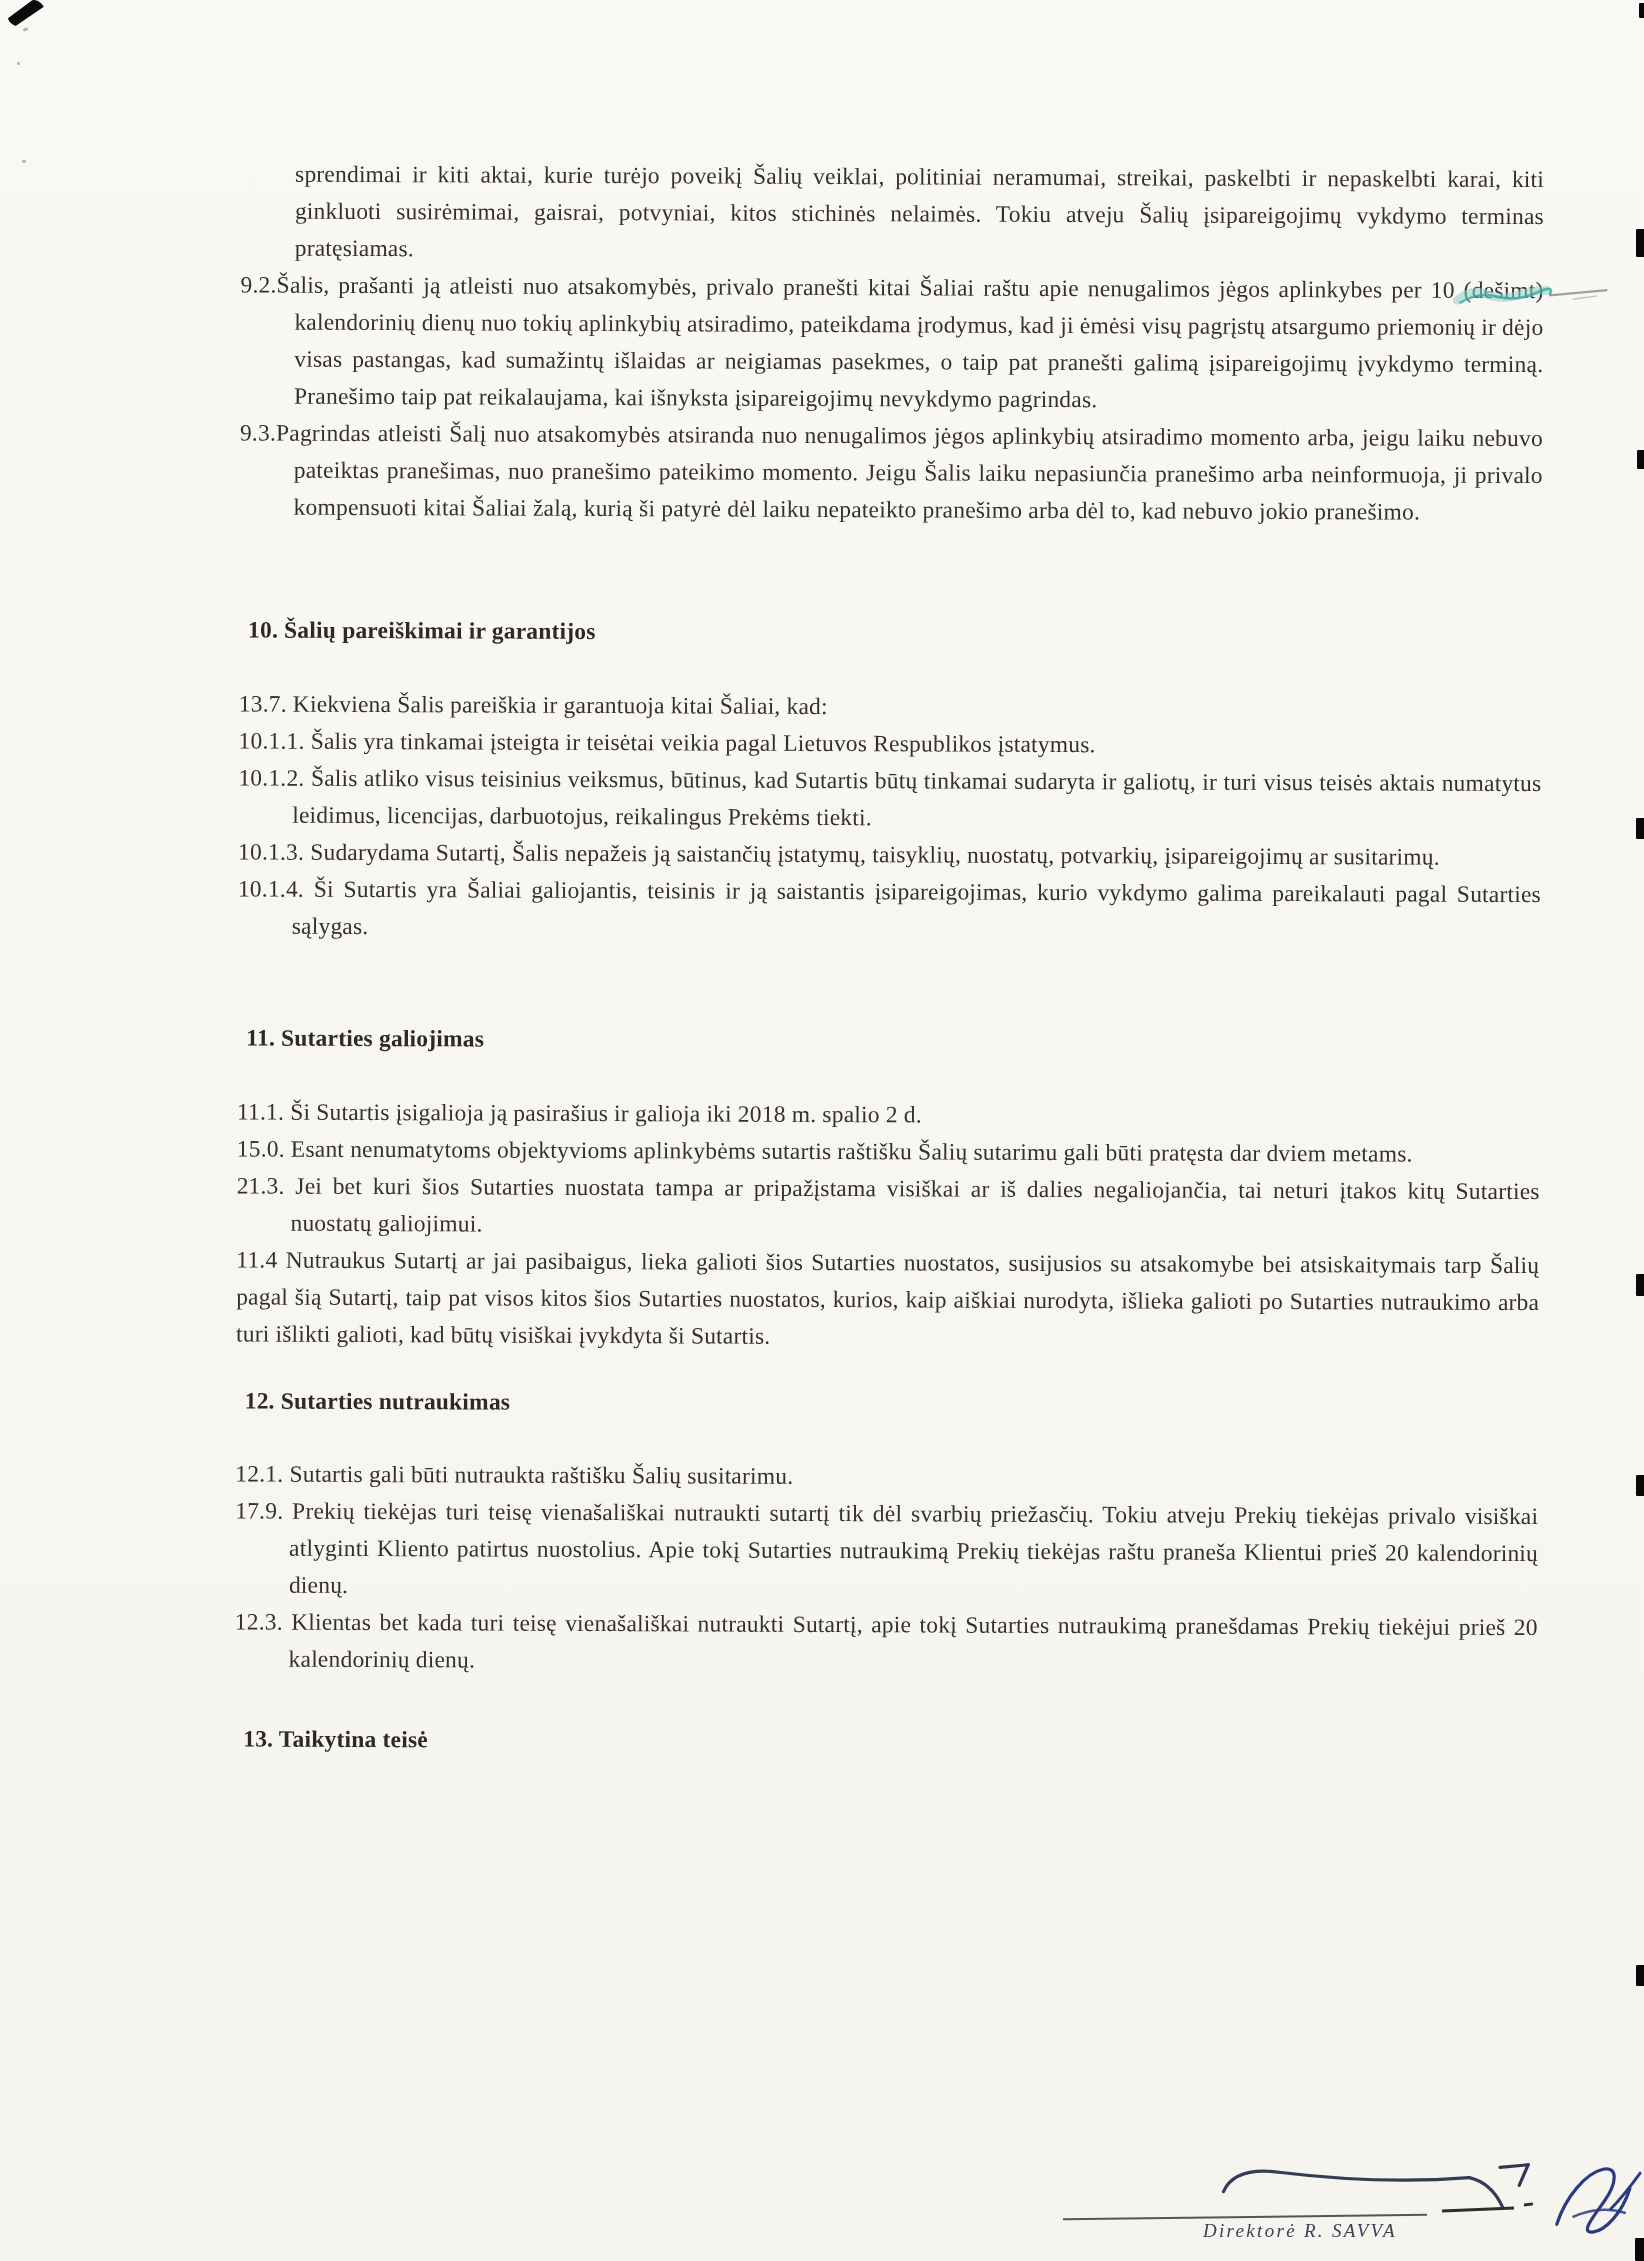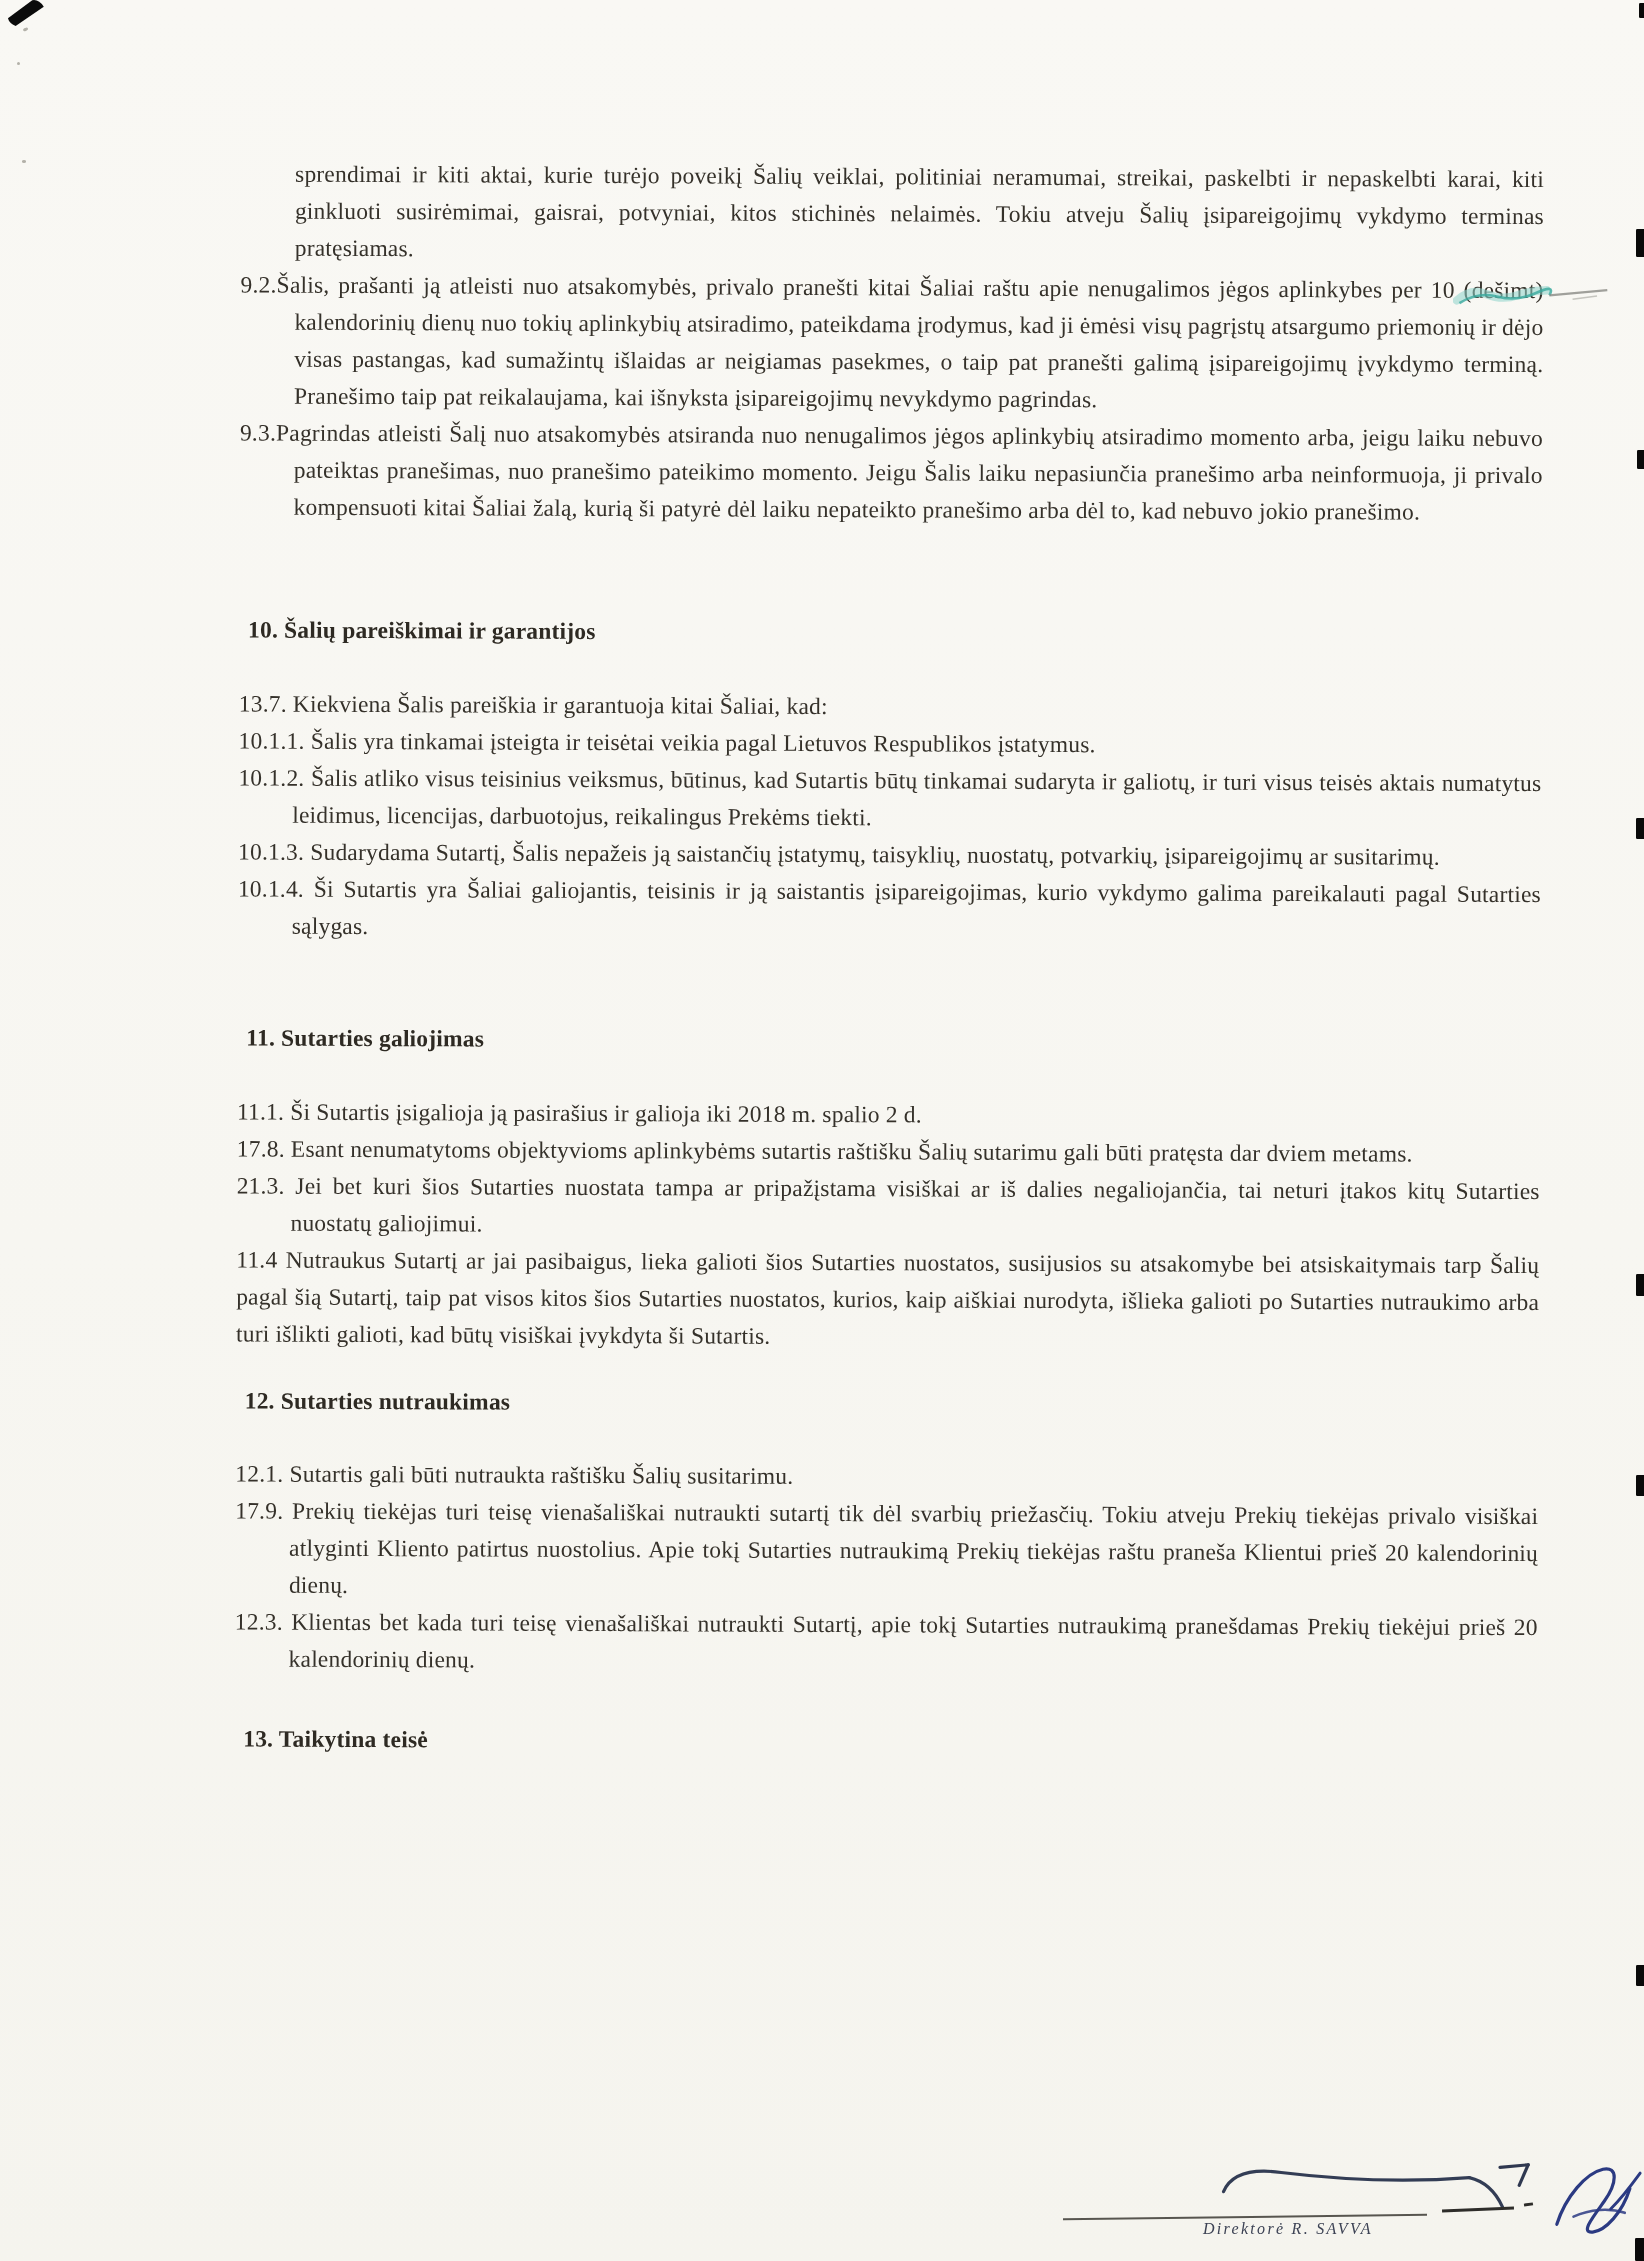--- a/index.html
+++ b/index.html
@@ -45,21 +45,21 @@
   .sp3 { left: 22px; top: 160px; width: 3.9px; height: 2.6px; }
   .teal-smudge { position: absolute; left: 1453px; top: 276px; }
 
   
   .sig-flourish { position: absolute; left: 1211px; top: 2152px; }
   .sig-line-long  { position: absolute; left: 1063px; top: 2216px; width: 364px; height: 1.9px; background: #57554f; transform: rotate(-0.7deg); }
   .sig-line-short { position: absolute; left: 1442px; top: 2208px; width: 72px; height: 2.6px; background: #2e2d2a; transform: rotate(-2.5deg); }
   .sig-dot { position: absolute; left: 1524px; top: 2203px; width: 9px; height: 3.2px; background: #2e2d2a; transform: rotate(-8deg); }
   .sig-name {
     position: absolute; left: 1203px; top: 2220px;
-    font-style: italic; font-size: 16px; letter-spacing: 2.3px;
+    font-style: italic; font-size: 19px; letter-spacing: 2.3px;
     color: #3c4254; white-space: nowrap;
   }
   .sig-scribble { position: absolute; left: 1544px; top: 2147px; }
 </style>
 </head>
 <body>
 
 <div class="page">
 
   <div class="content">
@@ -74,21 +74,21 @@
 
     <p class="clause hang"><span class="num">13.7. </span><span>Kiekviena Šalis pareiškia ir garantuoja kitai Šaliai, kad:</span></p>
     <p class="clause hang"><span class="num">10.1.1. </span><span>Šalis yra tinkamai įsteigta ir teisėtai veikia pagal Lietuvos Respublikos įstatymus.</span></p>
     <p class="clause hang"><span class="num">10.1.2. </span><span>Šalis atliko visus teisinius veiksmus, būtinus, kad Sutartis būtų tinkamai sudaryta ir galiotų, ir turi visus teisės aktais numatytus leidimus, licencijas, darbuotojus, reikalingus Prekėms tiekti.</span></p>
     <p class="clause hang"><span class="num">10.1.3. </span><span>Sudarydama Sutartį, Šalis nepažeis ją saistančių įstatymų, taisyklių, nuostatų, potvarkių, įsipareigojimų ar susitarimų.</span></p>
     <p class="clause hang"><span class="num">10.1.4. </span><span>Ši Sutartis yra Šaliai galiojantis, teisinis ir ją saistantis įsipareigojimas, kurio vykdymo galima pareikalauti pagal Sutarties sąlygas.</span></p>
 
     <p class="sec-heading h11">11. Sutarties galiojimas</p>
 
     <p class="clause hang"><span class="num">11.1. </span><span>Ši Sutartis įsigalioja ją pasirašius ir galioja iki 2018 m. spalio 2 d.</span></p>
-    <p class="clause hang"><span class="num">17.8. </span><span>Esant nenumatytoms objektyvioms aplinkybėms sutartis raštišku Šalių sutarimu gali būti pratęsta dar dviem metams.</span></p>
+    <p class="clause hang"><span class="num">15.0. </span><span>Esant nenumatytoms objektyvioms aplinkybėms sutartis raštišku Šalių sutarimu gali būti pratęsta dar dviem metams.</span></p>
     <p class="clause hang"><span class="num">21.3. </span><span>Jei bet kuri šios Sutarties nuostata tampa ar pripažįstama visiškai ar iš dalies negaliojančia, tai neturi įtakos kitų Sutarties nuostatų galiojimui.</span></p>
     <p class="clause flush"><span class="num num-wide">11.4 </span><span>Nutraukus Sutartį ar jai pasibaigus, lieka galioti šios Sutarties nuostatos, susijusios su atsakomybe bei atsiskaitymais tarp Šalių pagal šią Sutartį, taip pat visos kitos šios Sutarties nuostatos, kurios, kaip aiškiai nurodyta, išlieka galioti po Sutarties nutraukimo arba turi išlikti galioti, kad būtų visiškai įvykdyta ši Sutartis.</span></p>
 
     <p class="sec-heading h12">12. Sutarties nutraukimas</p>
 
     <p class="clause hang"><span class="num">12.1. </span><span>Sutartis gali būti nutraukta raštišku Šalių susitarimu.</span></p>
     <p class="clause hang"><span class="num">17.9. </span><span>Prekių tiekėjas turi teisę vienašališkai nutraukti sutartį tik dėl svarbių priežasčių. Tokiu atveju Prekių tiekėjas privalo visiškai atlyginti Kliento patirtus nuostolius. Apie tokį Sutarties nutraukimą Prekių tiekėjas raštu praneša Klientui prieš 20 kalendorinių dienų.</span></p>
     <p class="clause hang"><span class="num">12.3. </span><span>Klientas bet kada turi teisę vienašališkai nutraukti Sutartį, apie tokį Sutarties nutraukimą pranešdamas Prekių tiekėjui prieš 20 kalendorinių dienų.</span></p>
 
     <p class="sec-heading h13">13. Taikytina teisė</p>

